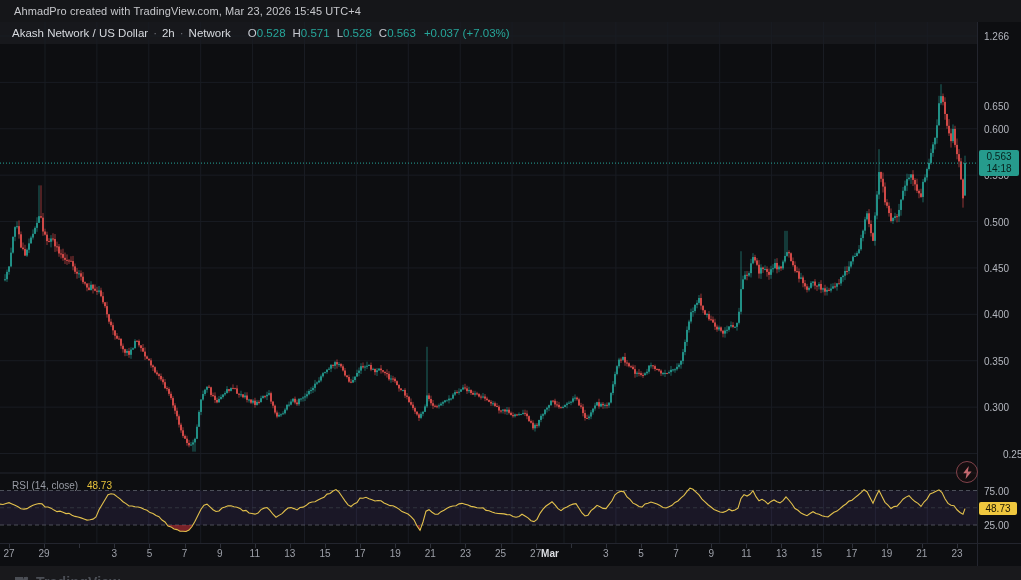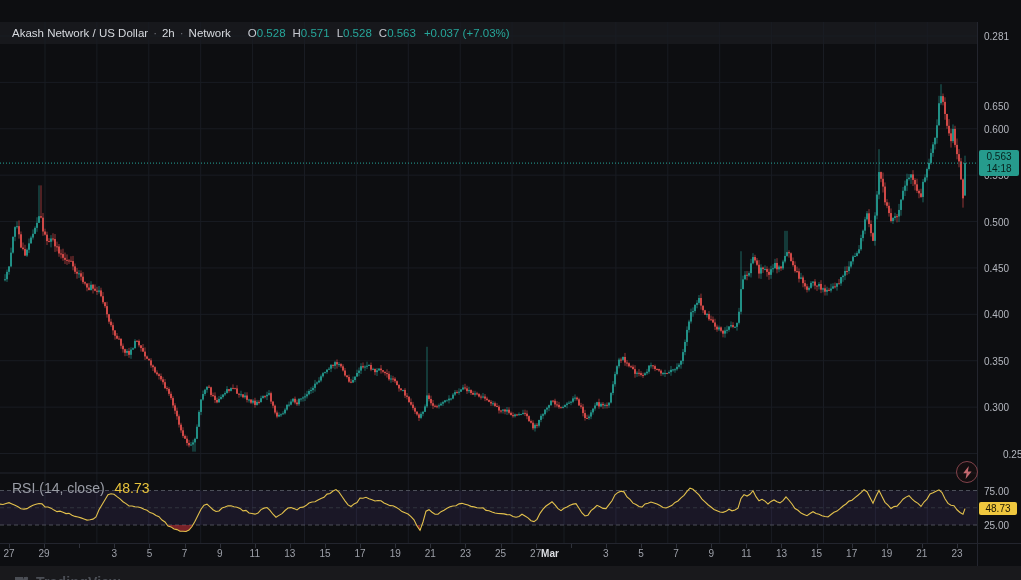--- a/index.html
+++ b/index.html
@@ -25,21 +25,21 @@
   #chart-svg{position:absolute;left:0;top:22px;}
   
   #right-axis{position:absolute;left:977px;top:22px;width:44px;height:544px;
               border-left:1px solid #23252e;box-sizing:border-box;}
   .ptick{position:absolute;left:6px;transform:translateY(-50%);font-size:10px;color:#b4b7bf;}
   #price-tag{position:absolute;left:1px;width:40px;top:0;background:#269b8d;border-radius:2px;
              color:#07211c;text-align:center;font-size:10px;line-height:12px;padding:1px 0;z-index:6;}
   #rsi-tag{position:absolute;left:1px;width:38px;background:#efc73e;border-radius:2px;color:#1c1703;
            text-align:center;font-size:10px;line-height:13px;z-index:6;}
   
-  #rsi-legend{position:absolute;left:12px;top:480px;font-size:14px;z-index:5;white-space:nowrap;}
+  #rsi-legend{position:absolute;left:12px;top:480px;font-size:10px;z-index:5;white-space:nowrap;}
   #rsi-legend .t{color:#9a9da6;}
   #rsi-legend .v{color:#e7c33c;margin-left:6px;}
   
   #time-axis{position:absolute;left:0;top:543px;width:1021px;height:23px;
              border-top:1px solid #23252e;box-sizing:border-box;}
   .ttick{position:absolute;top:4px;transform:translateX(-50%);font-size:10px;color:#9da0a9;}
   .ttick.major{color:#dcdee3;font-weight:bold;}
   .tmark{position:absolute;top:0;width:1px;height:4px;background:#2e313a;}
   
   #boost-button{position:absolute;left:956px;top:461px;width:22px;height:22px;border-radius:50%;
@@ -49,20 +49,23 @@
   #footer{position:absolute;left:0;top:566px;width:1021px;height:14px;background:#19191c;}
   #tv-logo{position:absolute;left:14px;top:8px;display:flex;align-items:center;color:#4b4e55;
            font-size:14px;font-weight:bold;letter-spacing:.2px;}
   #tv-logo svg{margin-right:6px;}
 </style>
 </head>
 <body>
 
 <div id="stage">
 
+  <div id="attribution-bar">
+    <span>AhmadPro created with TradingView.com, Mar 23, 2026 15:45 UTC+4</span>
+  </div>
 
   <div id="legend-strip"></div>
 
   <svg id="chart-svg" width="977" height="521" viewBox="0 0 977 521">
       <line x1="45" y1="0" x2="45" y2="521" stroke="#191c23" stroke-width="1"></line>
       <line x1="96.9" y1="0" x2="96.9" y2="521" stroke="#191c23" stroke-width="1"></line>
       <line x1="148.8" y1="0" x2="148.8" y2="521" stroke="#191c23" stroke-width="1"></line>
       <line x1="200.7" y1="0" x2="200.7" y2="521" stroke="#191c23" stroke-width="1"></line>
       <line x1="252.6" y1="0" x2="252.6" y2="521" stroke="#191c23" stroke-width="1"></line>
       <line x1="304.5" y1="0" x2="304.5" y2="521" stroke="#191c23" stroke-width="1"></line>
@@ -1084,21 +1087,21 @@
     <span class="t">RSI (14, close)</span>
     <span class="v">48.73</span>
   </div>
 
   <div id="right-axis">
     <div id="price-tag" style="top: 128.106px;">
       <div>0.563</div>
       <div>14:18</div>
     </div>
     <div id="rsi-tag" style="top: 480.126px;">48.73</div>
-  <div class="ptick" style="top: 14px;">0.281</div>
+  <div class="ptick" style="top: 14px;">1.266</div>
       <div class="ptick" style="top: 60.3889px; margin-top: 24px;">0.650</div>
       <div class="ptick" style="top: 106.778px;">0.600</div>
       <div class="ptick" style="top: 153.167px;">0.550</div>
       <div class="ptick" style="top: 199.556px;">0.500</div>
       <div class="ptick" style="top: 245.944px;">0.450</div>
       <div class="ptick" style="top: 292.333px;">0.400</div>
       <div class="ptick" style="top: 338.722px;">0.350</div>
       <div class="ptick" style="top: 385.111px;">0.300</div>
       <div class="ptick" style="top: 431.5px; margin-left: 19px;">0.250</div>
       <div class="ptick" style="top: 468.5px;">75.00</div>

